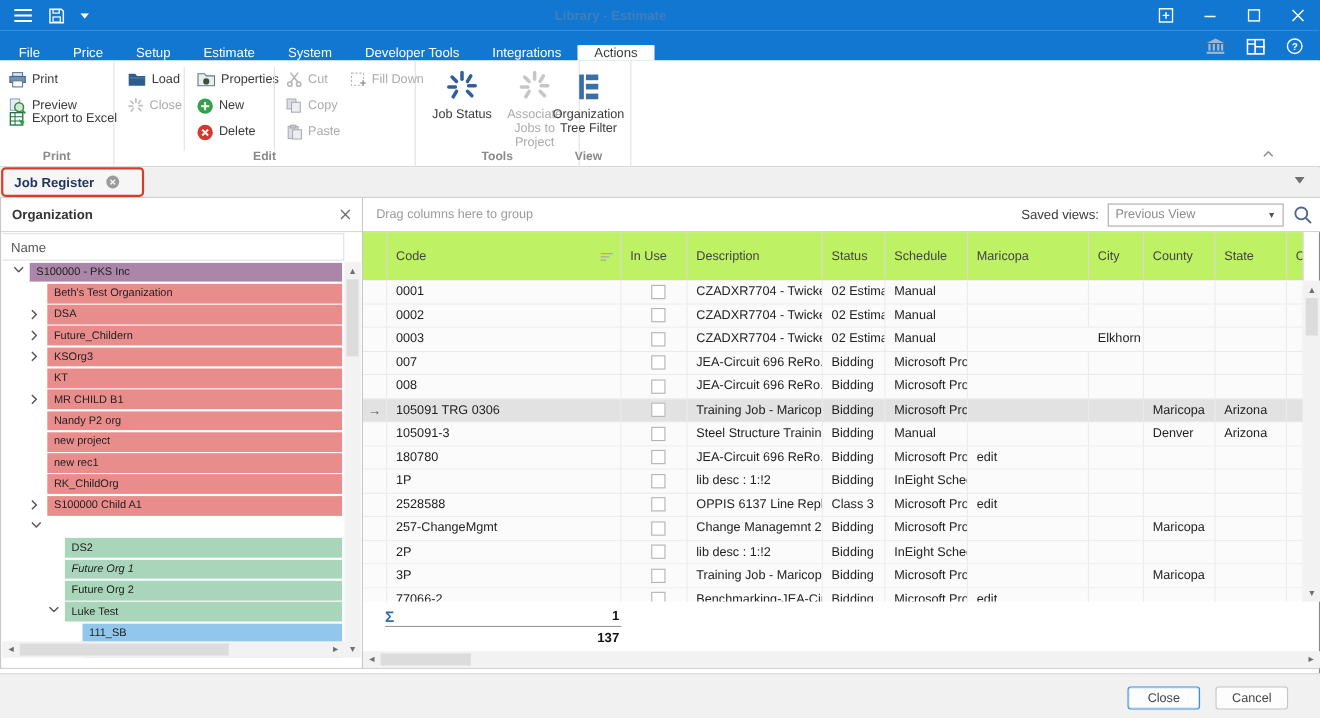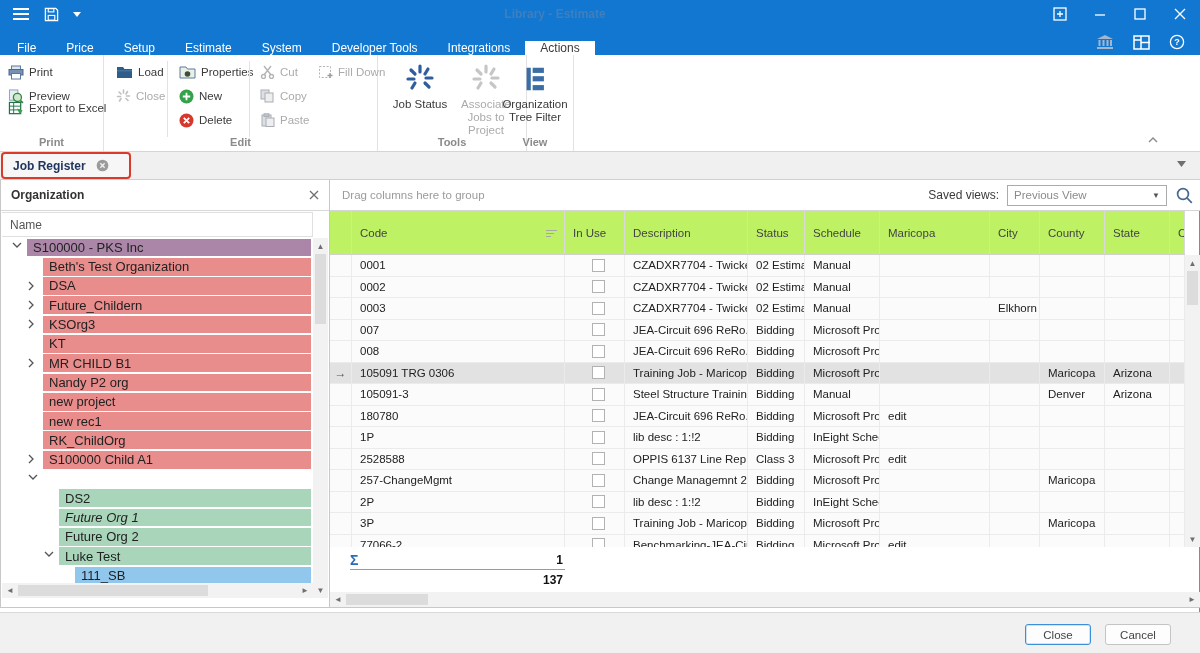--- a/index.html
+++ b/index.html
@@ -45,21 +45,21 @@
   #content { position:absolute; left:0; top:180px; width:1200px; height:428px; }
 
   
   #orgpanel { position:absolute; left:0; top:0; width:330px; height:428px; border:1px solid #c8c8c8; border-top:none; background:#fff; }
   #orgpanel-header { position:absolute; left:0; top:0; right:0; height:31px; border-bottom:1px solid #d8d8d8; display:flex; align-items:center; padding:0 10px; }
   #orgpanel-title { font-weight:bold; font-size:12px; color:#333; }
   #orgpanel-close { margin-left:auto; }
   #tree-colhead { position:absolute; left:1px; top:32px; right:16px; height:25px; border:1px solid #e0e0e0; border-width:1px 1px 1px 0; display:flex; align-items:center; padding-left:8px; color:#555; background:#fff; }
   #tree-rows { position:absolute; left:1px; top:58px; width:311px; height:360px; overflow:hidden; }
   .trow { position:relative; height:19.3px; }
-  .tbar { position:absolute; top:0.5px; bottom:1px; right:2px; display:flex; align-items:center; padding-left:6px; font-size:13px; color:#222; white-space:nowrap; }
+  .tbar { position:absolute; top:0.5px; bottom:1px; right:2px; display:flex; align-items:center; padding-left:6px; font-size:10px; color:#222; white-space:nowrap; }
   .tchev { position:absolute; top:4px; width:10px; height:10px; color:#555; }
   .c-purple { background:#ab86a8; }
   .c-pink { background:#e98c8c; }
   .c-green { background:#a9d5ba; }
   .c-blue  { background:#91c7ec; }
 
   
   .sb { background:#f2f2f2; position:absolute; }
   .sb-arrow { position:absolute; color:#6f6f6f; font-size:8px; display:flex; align-items:center; justify-content:center; }
   .sb-thumb { position:absolute; background:#dcdcdc; }

